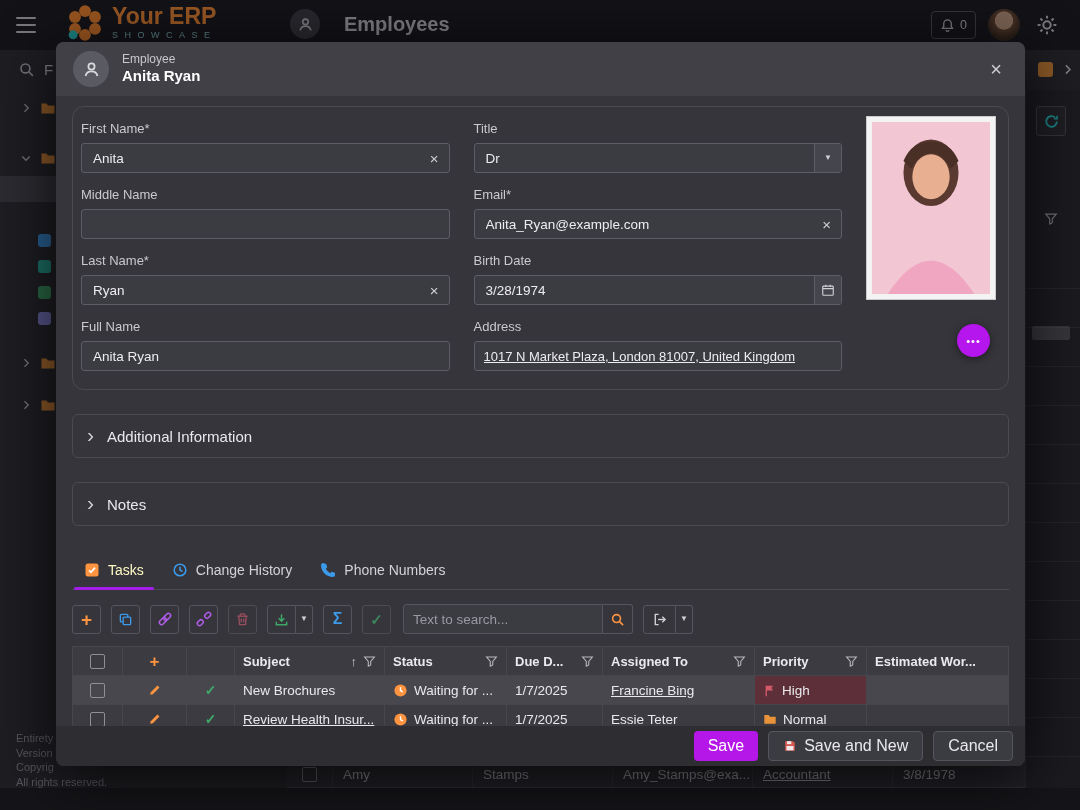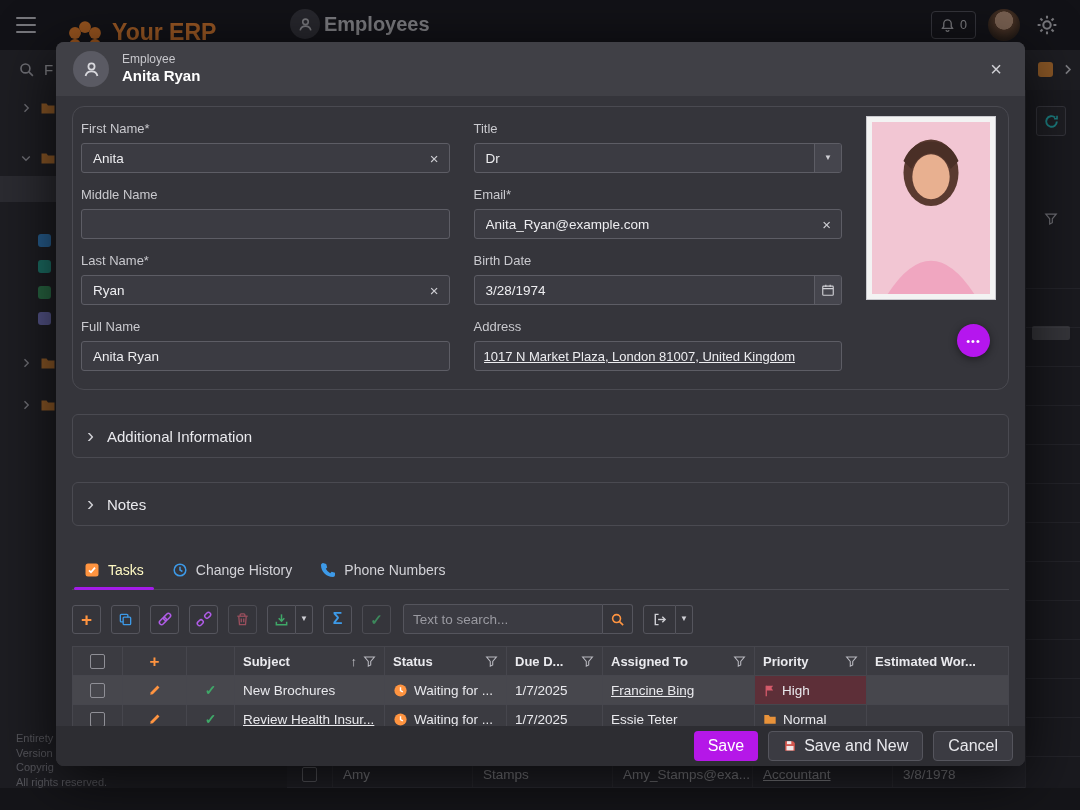--- a/index.html
+++ b/index.html
@@ -4,25 +4,25 @@
 <style>
   html,body{margin:0;padding:0;background:#141418;}
   .stage{position:relative;width:1080px;height:810px;overflow:hidden;background:#2e2e33;
          font-family:"Liberation Sans",sans-serif;color:#e9e9ed;font-size:13.5px;}
   .stage *{box-sizing:border-box;}
 
   
   .topbar{position:absolute;left:0;top:0;right:0;height:50px;background:#1b1b1f;}
   .burger{position:absolute;left:16px;top:17px;width:20px;height:16px;display:flex;flex-direction:column;justify-content:space-between;}
   .burger span{display:block;height:2px;background:#c9c9ce;border-radius:1px;}
-  .logo{position:absolute;left:66px;top:19px;display:flex;gap:8px;align-items:center;}
+  .logo{position:absolute;left:66px;top:3px;display:flex;gap:8px;align-items:center;}
   .logo-text{display:flex;flex-direction:column;line-height:1;}
   .logo-title{font-size:23px;font-weight:bold;color:#ff9035;}
   .logo-sub{font-size:9px;letter-spacing:6.5px;color:#8fd0d6;margin-top:3px;}
-  .page-id{position:absolute;left:290px;top:9px;display:flex;align-items:center;gap:4px;}
+  .page-id{position:absolute;left:290px;top:9px;display:flex;align-items:center;gap:24px;}
   .circle-ic{width:30px;height:30px;border-radius:50%;background:#3f3f46;display:grid;place-items:center;}
   .page-title{font-size:20px;font-weight:600;color:#cfcfd3;}
   .notif{position:absolute;right:104px;top:11px;height:28px;border:1px solid #55555d;border-radius:4px;
          display:flex;align-items:center;gap:5px;padding:0 8px;color:#cfcfd3;font-size:12.5px;}
   .avatar{position:absolute;right:60px;top:9px;width:32px;height:32px;border-radius:50%;
           background:radial-gradient(circle at 50% 36%,#caa184 34%,#6b4a33 36%,#3a2a1e 72%);}
   .gear{position:absolute;right:22px;top:14px;}
 
   .subrow{position:absolute;left:0;top:50px;right:0;height:40px;background:#2e2e33;}
   .subrow .mag{position:absolute;left:18px;top:11px;}

